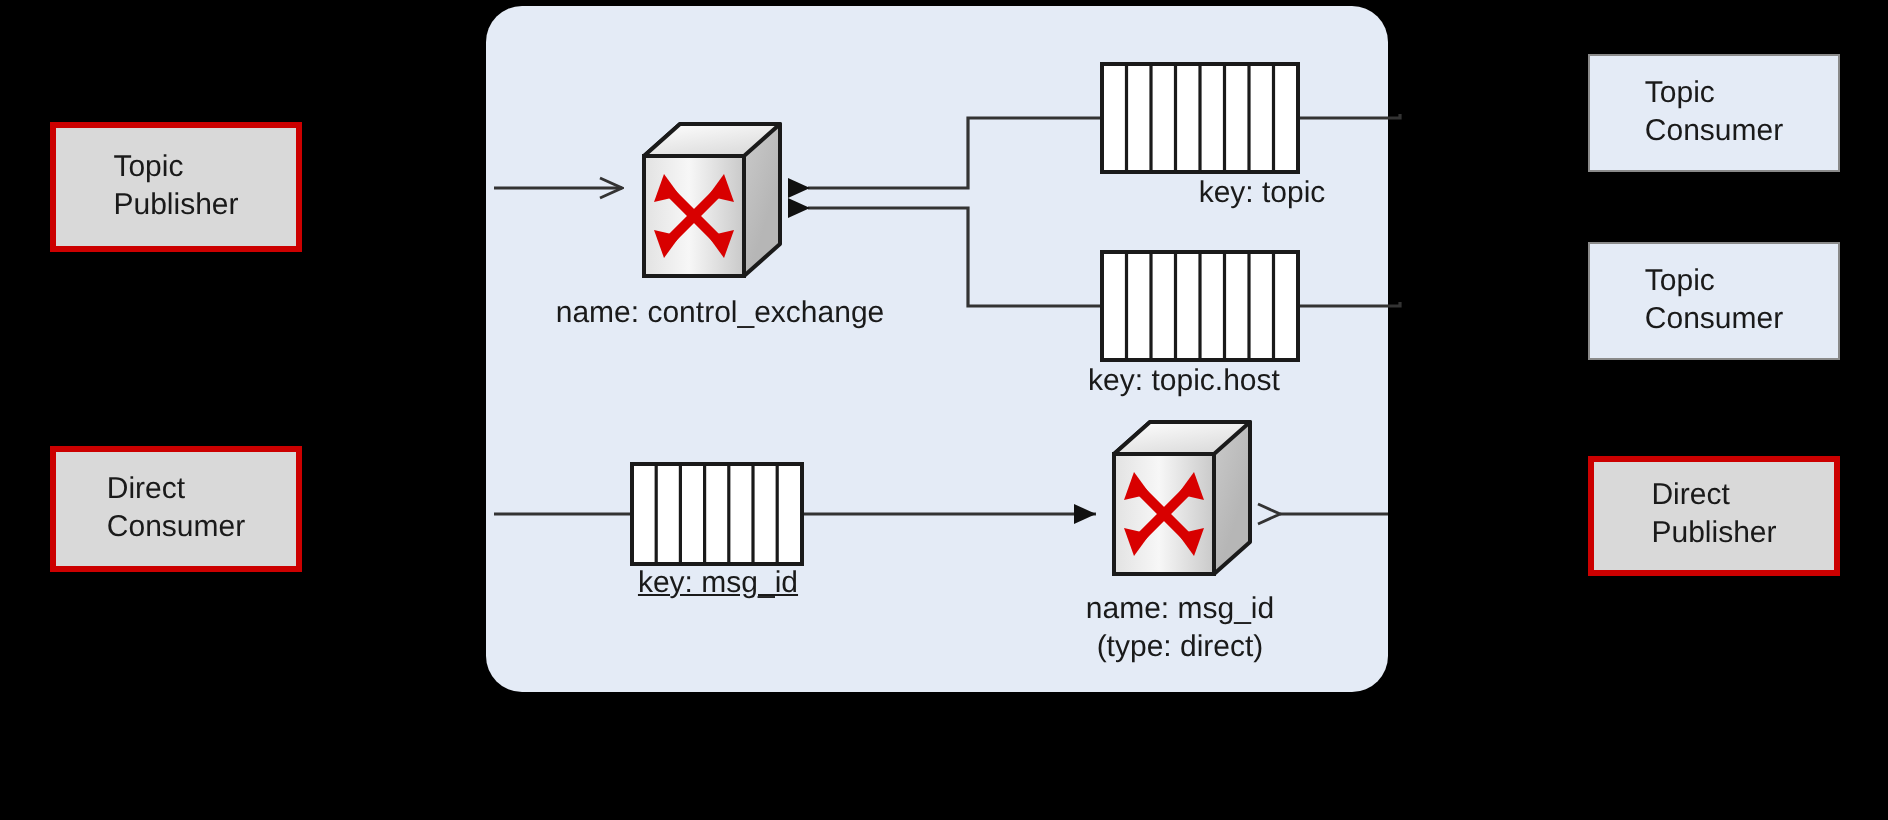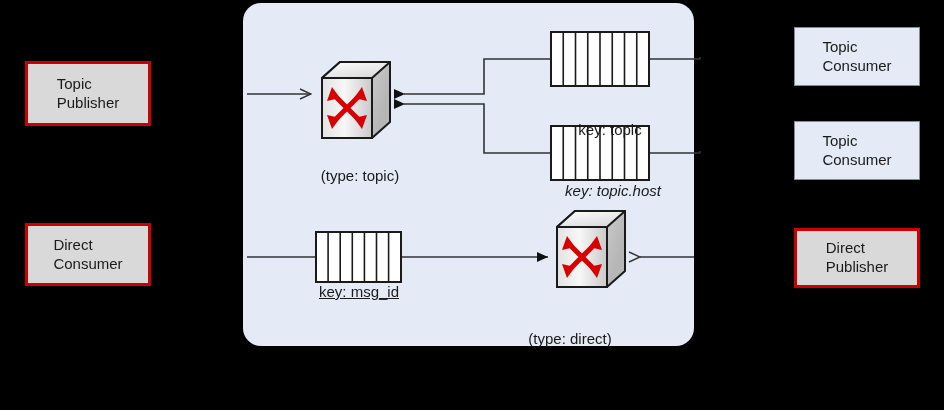--- a/index.html
+++ b/index.html
@@ -204,23 +204,24 @@
   <div class="node-box consumer-blue" style="left:794px; top:121px; width:126px; height:59px;">
     <span>Topic
 Consumer</span>
   </div>
 
   <div class="node-box publisher" style="left:794px; top:228px; width:126px; height:60px;">
     <span>Direct
 Publisher</span>
   </div>
 
-  <div class="caption" style="left:255px; top:167px; width:210px;">(type: topic)</div>
-
-  <div class="caption" style="left:465px; top:315px; width:210px;margin-top:15px;">(type: direct)</div>
-
-  <div class="caption" style="left:561px; top:88px; width:98px;margin-top:33px;">key: topic</div>
-
-  <div class="caption" style="left:549px; top:182px; width:128px;font-style:italic;">key: topic.host</div>
+  <div class="caption" style="left:255px; top:148px; width:210px;">name: control_exchange</div>
+
+  <div class="caption" style="left:485px; top:296px; width:210px;">name: msg_id</div>
+  <div class="caption" style="left:485px; top:315px; width:210px;">(type: direct)</div>
+
+  <div class="caption" style="left:582px; top:88px; width:98px;">key: topic</div>
+
+  <div class="caption" style="left:528px; top:182px; width:128px;">key: topic.host</div>
 
   <div class="caption" style="left:305px; top:283px; width:108px;text-decoration:underline;">key: msg_id</div>
 
 </div>
 
 </body></html>

